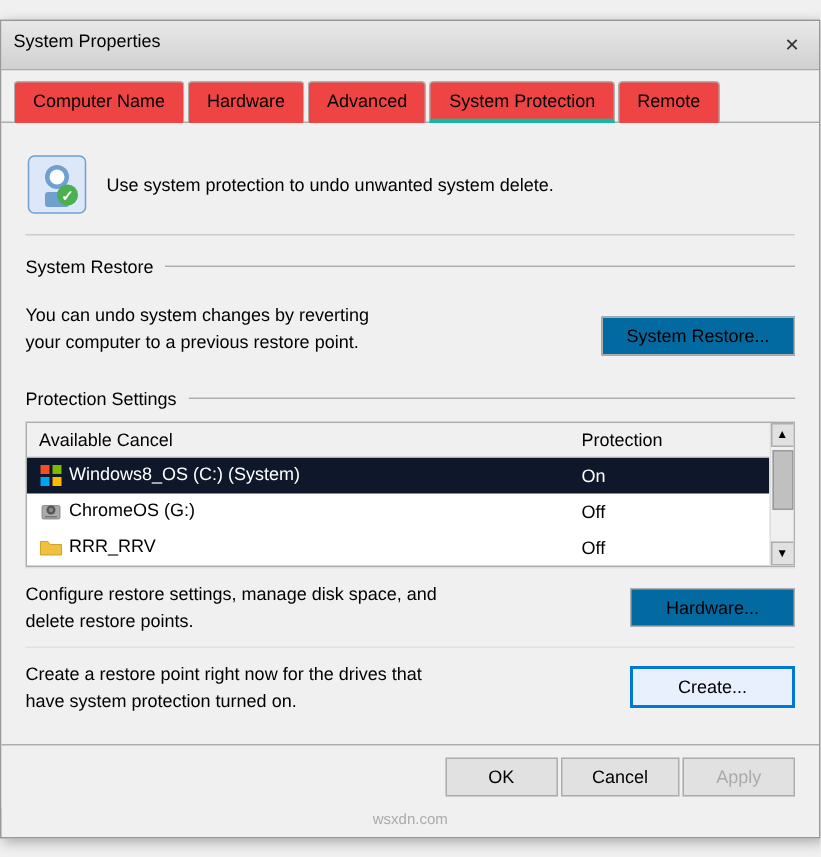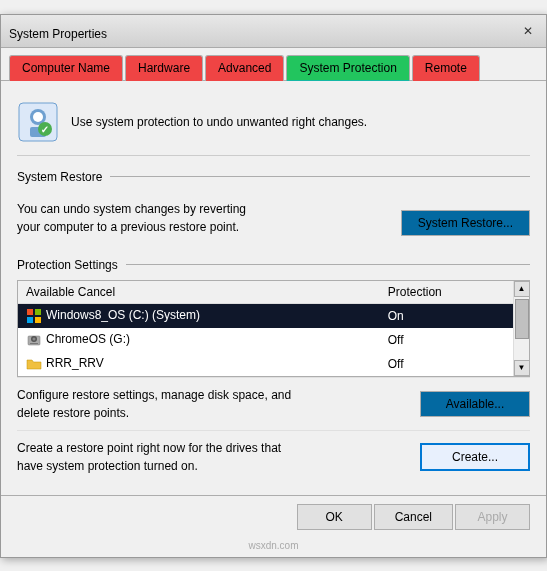--- a/index.html
+++ b/index.html
@@ -15,21 +15,21 @@
     .window {
       width: 547px;
       background: #f0f0f0;
       border: 1px solid #999;
       box-shadow: 2px 2px 8px rgba(0,0,0,0.3);
     }
     .title-bar {
       background: linear-gradient(to bottom, #e8e8e8, #d0d0d0);
       padding: 6px 8px;
       display: flex;
-      align-items: flex-end;
+      align-items: flex-start;
       justify-content: space-between;
       border-bottom: 1px solid #aaa;
       user-select: none;
     }
     .title-bar-title {
       font-size: 12px;
       color: #000;
       font-weight: normal;
     }
     .title-bar-close {
@@ -58,22 +58,22 @@
       background: #ef4444;
       border-bottom: none;
       cursor: pointer;
       font-size: 12px;
       color: #000;
       border-radius: 3px 3px 0 0;
       position: relative;
       bottom: -1px;
     }
     .tab.active {
-      background: #22c55e;
-      border-bottom: 1px solid #14b8a6;
+      background: #ef4444;
+      border-bottom: 3px solid #14b8a6;
       font-weight: normal;
       z-index: 1;
     }
 
     .content {
       padding: 12px 16px 12px;
       background: #f0f0f0;
     }
 
     .header-section {
@@ -269,21 +269,21 @@
     <div class="header-section">
 
       <svg class="shield-icon" viewBox="0 0 42 42" xmlns="http://www.w3.org/2000/svg">
         <rect x="2" y="2" width="38" height="38" rx="4" fill="#dce8f8" stroke="#6fa0d0" stroke-width="1"></rect>
         <ellipse cx="21" cy="16" rx="8" ry="8" fill="#6fa0d0"></ellipse>
         <ellipse cx="21" cy="16" rx="5" ry="5" fill="#fff"></ellipse>
         <rect x="13" y="26" width="16" height="10" rx="2" fill="#6fa0d0"></rect>
         <circle cx="28" cy="28" r="7" fill="#4caf50"></circle>
         <text x="28" y="32" text-anchor="middle" font-size="10" fill="white" font-weight="bold">✓</text>
       </svg>
-      <span class="header-text">Use system protection to undo unwanted right changes.</span>
+      <span class="header-text">Use system protection to undo unwanted system delete.</span>
     </div>
 
     <div class="section">
       <div class="section-header">
         <span class="section-label">System Restore</span>
         <div class="section-line"></div>
       </div>
       <div class="system-restore-body">
         <span class="system-restore-text" style="white-space:pre-line">You can undo system changes by reverting
 your computer to a previous restore point.</span>
@@ -340,21 +340,21 @@
             <div class="scrollbar-btn">▲</div>
             <div class="scrollbar-thumb"></div>
             <div class="scrollbar-btn" style="margin-top:auto">▼</div>
           </div>
         </div>
       </div>
 
       <div class="action-row">
         <span class="action-text" style="white-space:pre-line">Configure restore settings, manage disk space, and
 delete restore points.</span>
-        <button class="btn">Available...</button>
+        <button class="btn">Hardware...</button>
       </div>
 
       <div class="action-row">
         <span class="action-text" style="white-space:pre-line">Create a restore point right now for the drives that
 have system protection turned on.</span>
         <button class="btn primary">Create...</button>
       </div>
 
     </div>
   </div>

